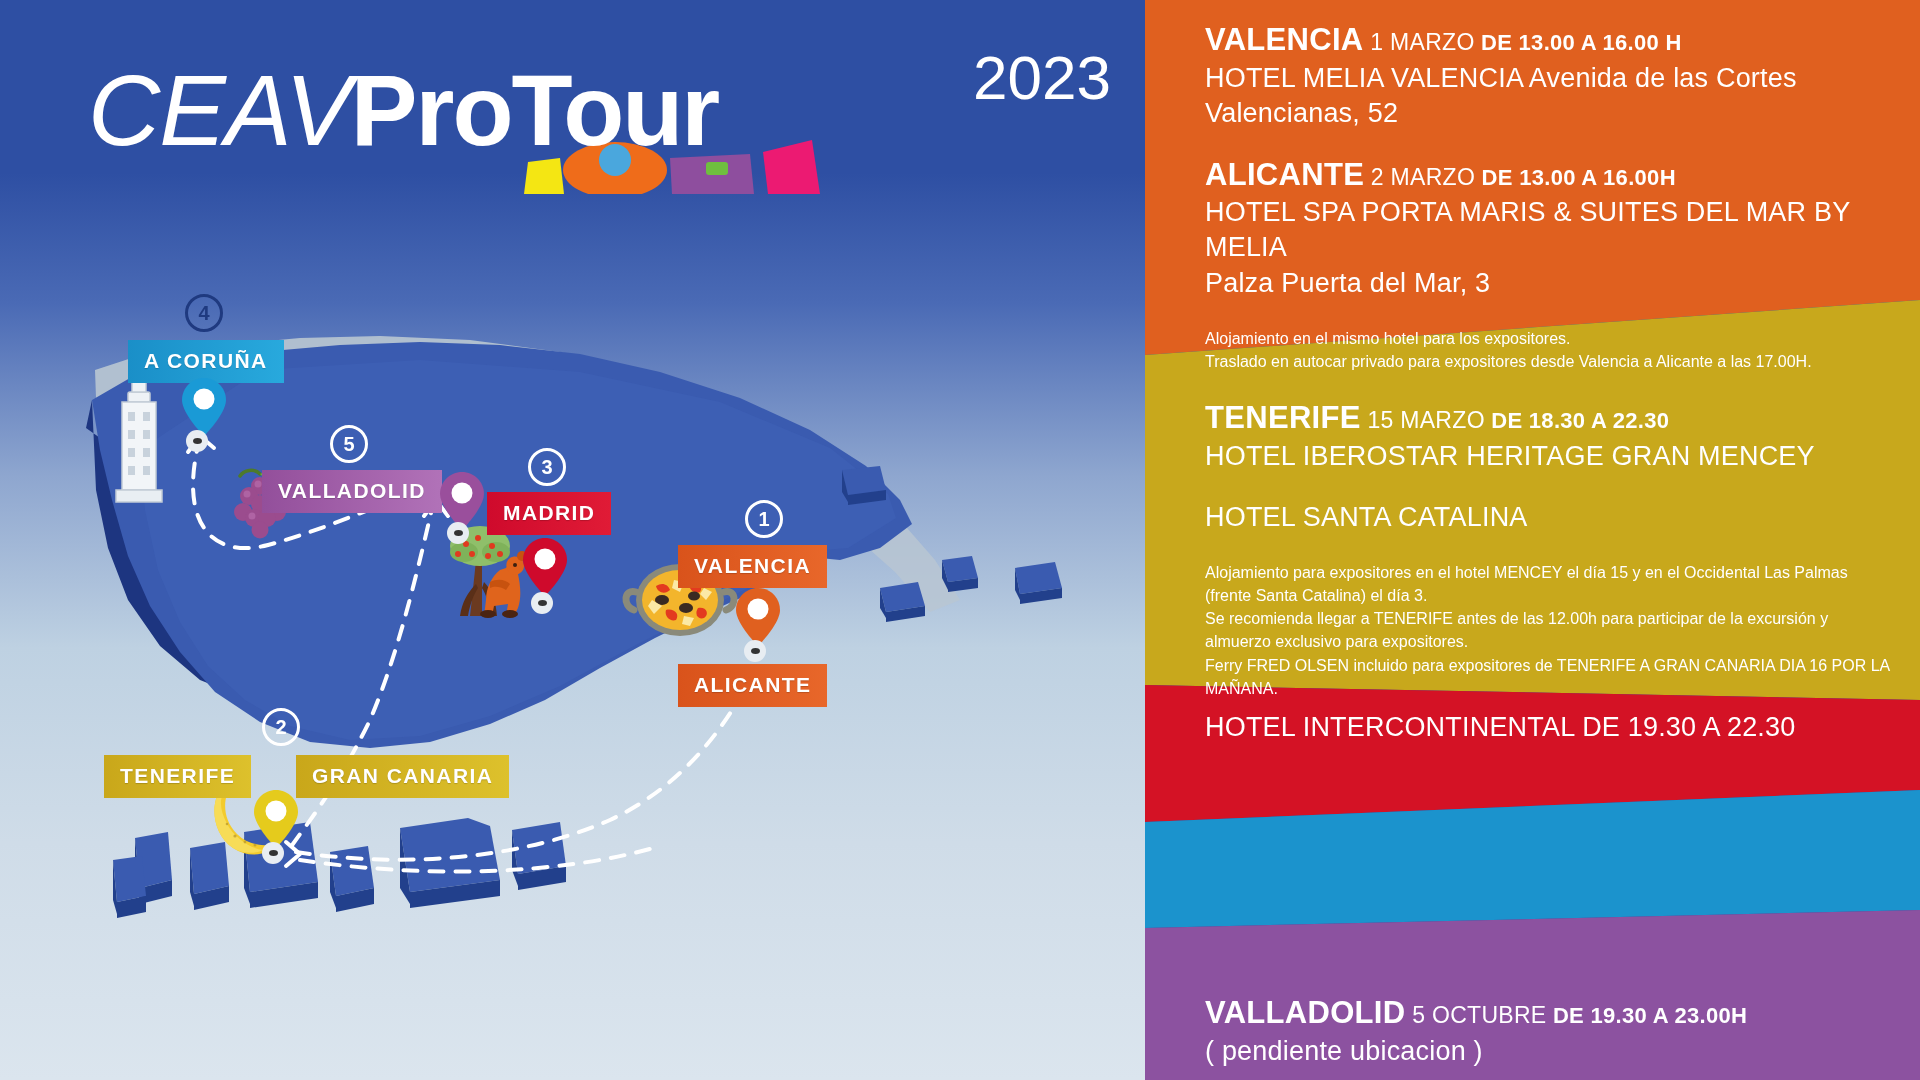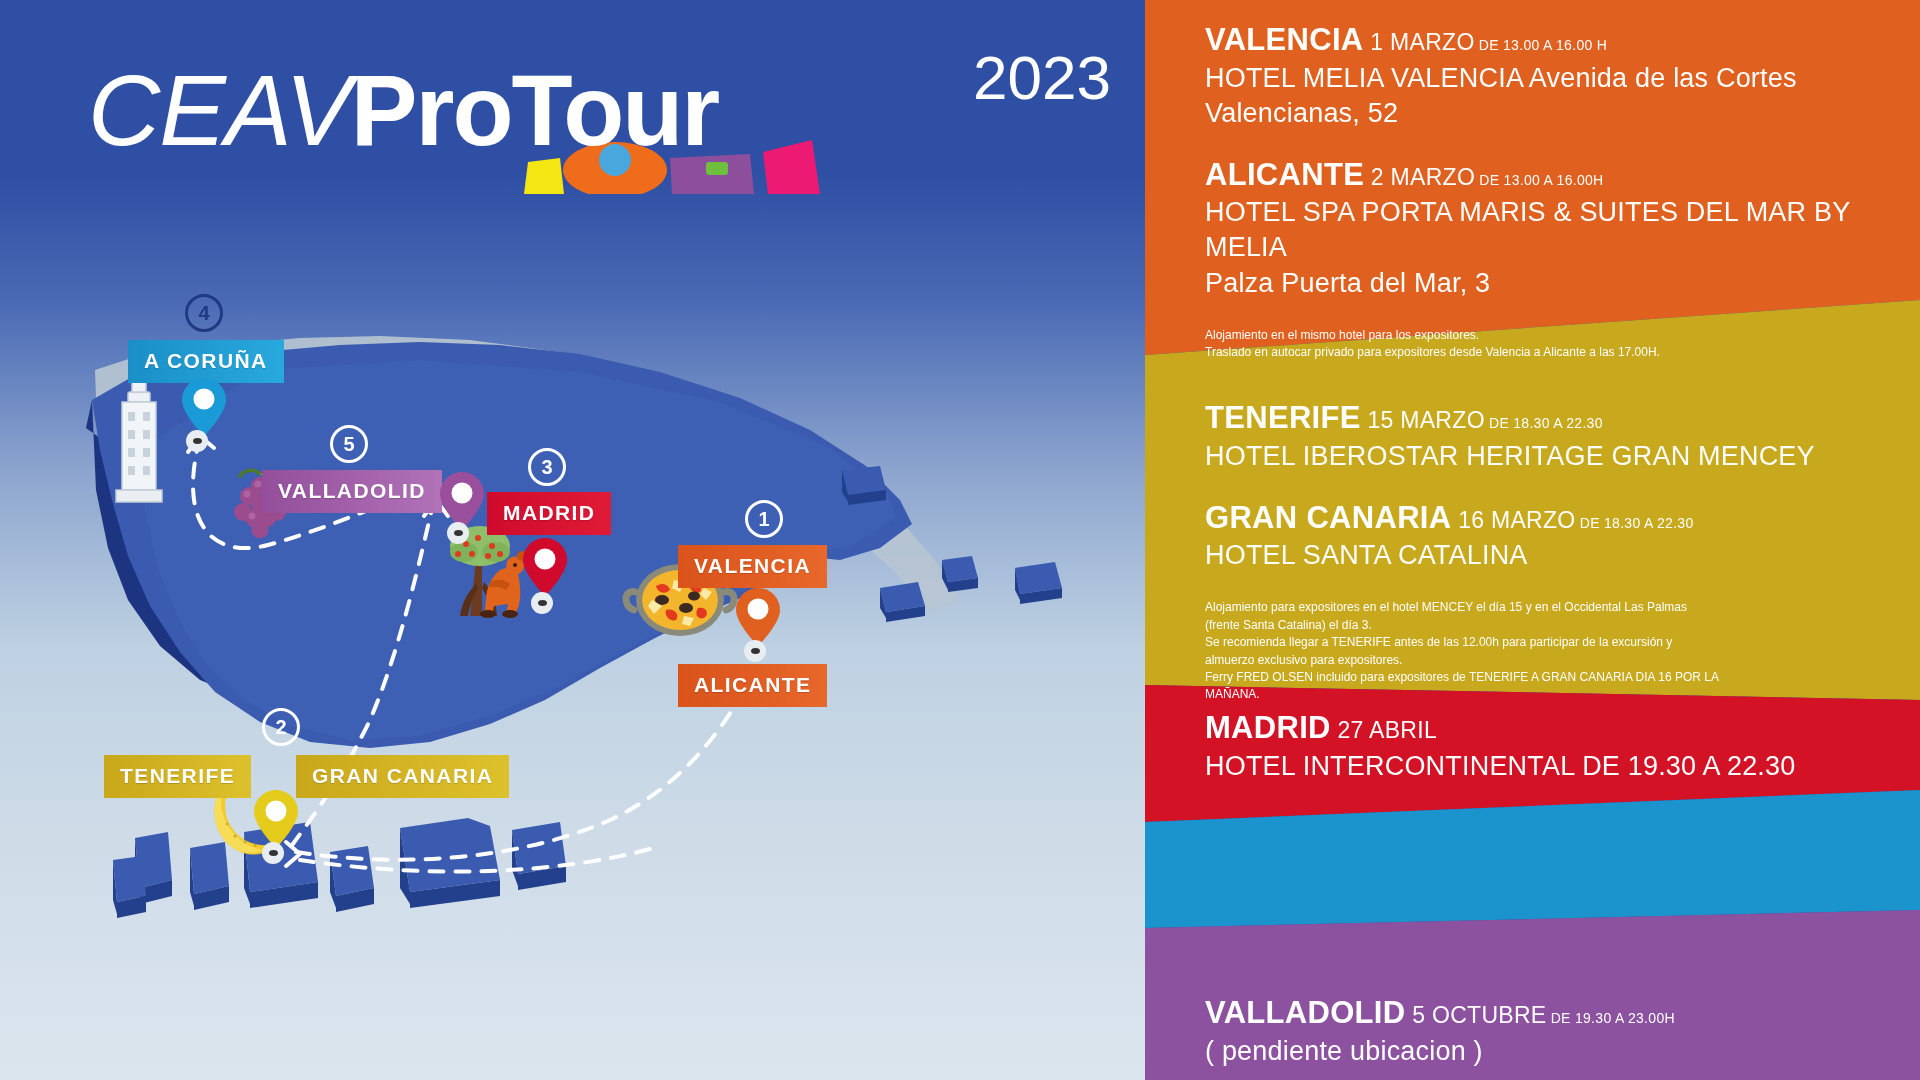--- a/index.html
+++ b/index.html
@@ -66,23 +66,23 @@
   }
   .dot::after { content:""; width:9px; height:6px; border-radius:50%; background:#333; }
 
   
   .sched { position:absolute; left:1145px; top:0; width:775px; height:1080px; overflow:hidden; }
   .band { position:absolute; left:0; width:775px; }
   .band .inner { position:relative; z-index:2; padding-left:60px; }
   .ev-title { color:#fff; line-height:1.18; margin-bottom:2px; }
   .ev-city { font-weight:bold; font-size:31px; letter-spacing:.3px; }
   .ev-date { font-weight:400; font-size:23px; letter-spacing:.3px; }
-  .ev-time { font-weight:400; font-size:14px; letter-spacing:.3px; }
+  .ev-time { font-weight:700; font-size:22px; letter-spacing:.3px; }
   .ev-hotel { color:#fff; font-size:27px; font-weight:400; letter-spacing:.2px; line-height:1.3; }
-  .ev-note { color:#fff; font-size:12px; line-height:1.45; font-weight:400; }
+  .ev-note { color:#fff; font-size:16px; line-height:1.45; font-weight:400; }
 
   .notes { margin-top:26px; }
   .gap { height:26px; }
 </style>
 </head>
 <body>
 
 <div id="root">
 
   <div class="map-panel">
@@ -361,40 +361,34 @@
       </div>
     </div>
 
     <div class="band" style="top:400px;">
       <div class="inner">
         <div class="ev-title">
           <span class="ev-city">TENERIFE</span><span class="ev-date"> 15 MARZO</span><span class="ev-time"> DE 18.30 A  22.30</span>
         </div>
         <div class="ev-hotel">HOTEL  IBEROSTAR  HERITAGE GRAN MENCEY</div>
         <div class="gap"></div>
-        <div class="ev-title">
-          <span class="ev-city">GRAN CANARIA</span><span class="ev-date"> 16 MARZO</span><span class="ev-time"> DE 18.30 A 22.30</span>
-        </div>
         <div class="ev-hotel">HOTEL SANTA CATALINA</div>
         <div class="notes">
           <div class="ev-note">Alojamiento para expositores en el hotel MENCEY el día 15 y  en el  Occidental Las Palmas</div>
           <div class="ev-note">(frente Santa Catalina) el día 3.</div>
           <div class="ev-note">Se recomienda llegar a TENERIFE antes de las 12.00h para participar de la excursión y</div>
           <div class="ev-note">almuerzo exclusivo para expositores.</div>
           <div class="ev-note">Ferry FRED OLSEN incluido para expositores de TENERIFE A GRAN CANARIA DIA 16 POR LA</div>
           <div class="ev-note">MAÑANA.</div>
         </div>
       </div>
     </div>
 
     <div class="band" style="top:710px;">
       <div class="inner">
-        <div class="ev-title">
-          <span class="ev-city">MADRID</span><span class="ev-date"> 27 ABRIL</span><span class="ev-time"></span>
-        </div>
         <div class="ev-hotel">HOTEL INTERCONTINENTAL  DE 19.30 A 22.30</div>
       </div>
     </div>
 
 
     <div class="band" style="top:995px;">
       <div class="inner">
         <div class="ev-title">
           <span class="ev-city">VALLADOLID</span><span class="ev-date"> 5 OCTUBRE</span><span class="ev-time"> DE 19.30  A 23.00H</span>
         </div>

